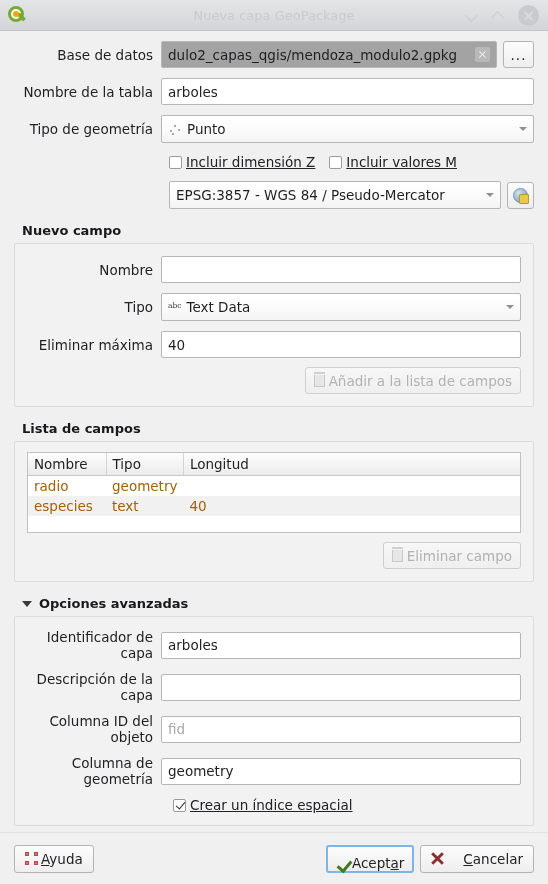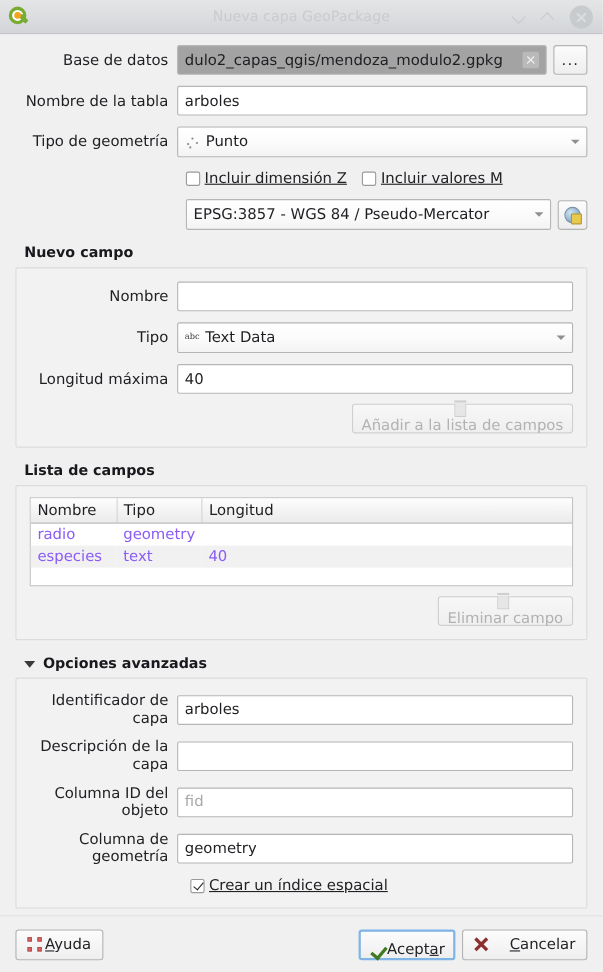--- a/index.html
+++ b/index.html
@@ -110,21 +110,21 @@
 
   .btn {
     border: 1px solid #b4b4b4; border-radius: 3px;
     background: linear-gradient(to bottom, #fcfcfc, #eeeeee);
     font-size: 13.5px; color: #232327;
     display: inline-flex; align-items: center; justify-content: center;
     height: 27px; padding: 0 8px; cursor: default;
     white-space: nowrap;
   }
   .btn.small-sq { width: 31px; padding: 0; margin-left: 6px; flex: none; letter-spacing: 1px; }
-  .btn.disabled { color: #b2b2b2; background: linear-gradient(to bottom,#f7f7f7,#efefef); border-color: #cfcfcf; flex-direction: column; }
+  .btn.disabled { color: #b2b2b2; background: linear-gradient(to bottom,#f7f7f7,#efefef); border-color: #cfcfcf; }
 
   
   .combo {
     flex: 1 1 auto; height: 28px; min-width: 0;
     border: 1px solid #b6b6b6; border-radius: 2px;
     background: linear-gradient(to bottom, #ffffff 0%, #fafafa 60%, #f3f3f3 100%);
     display: flex; align-items: center;
     padding: 0 6px; font-size: 13.5px; color: #1f1f23;
     position: relative;
   }
@@ -213,21 +213,21 @@
     margin-top: 2px;
   }
   table.flds { width: 100%; border-collapse: collapse; font-size: 13.5px; }
   table.flds th {
     text-align: left; font-weight: normal;
     background: linear-gradient(to bottom,#fdfdfd,#ebebeb);
     border-bottom: 1px solid #c7c7c7; border-right: 1px solid #d3d3d3;
     padding: 3px 6px; color: #1f1f23;
   }
   table.flds th:last-child { border-right: none; }
-  table.flds td { padding: 2px 6px; color: #8b5cf6; }
+  table.flds td { padding: 2px 6px; color: #a16207; }
   table.flds tr.alt td { background: #f1f1f1; }
   table.flds tr.filler td { height: 16px; }
   .col-n { width: 78px; }
   .col-t { width: 76px; }
 
   
   .trash-ico {
     width: 11px; height: 12px; flex: none; margin-right: 4px;
     border: 1px solid #c9c9c9; border-top: none;
     background: #e6e6e6; position: relative; border-radius: 0 0 1px 1px;
@@ -365,21 +365,21 @@
     </div>
     <div class="row">
       <div class="lbl">Tipo</div>
       <div class="combo">
         <span class="abc-ico">abc</span>
         <span class="ctext">Text Data</span>
         <span class="arrow"></span>
       </div>
     </div>
     <div class="row">
-      <div class="lbl">Longitud máxima</div>
+      <div class="lbl">Eliminar máxima</div>
       <div class="input">
         <span class="val">40</span>
       </div>
     </div>
     <div class="btn-right">
       <div class="btn disabled">
         <span class="trash-ico"></span>
         <span>Añadir a la lista de campos</span>
       </div>
     </div>

